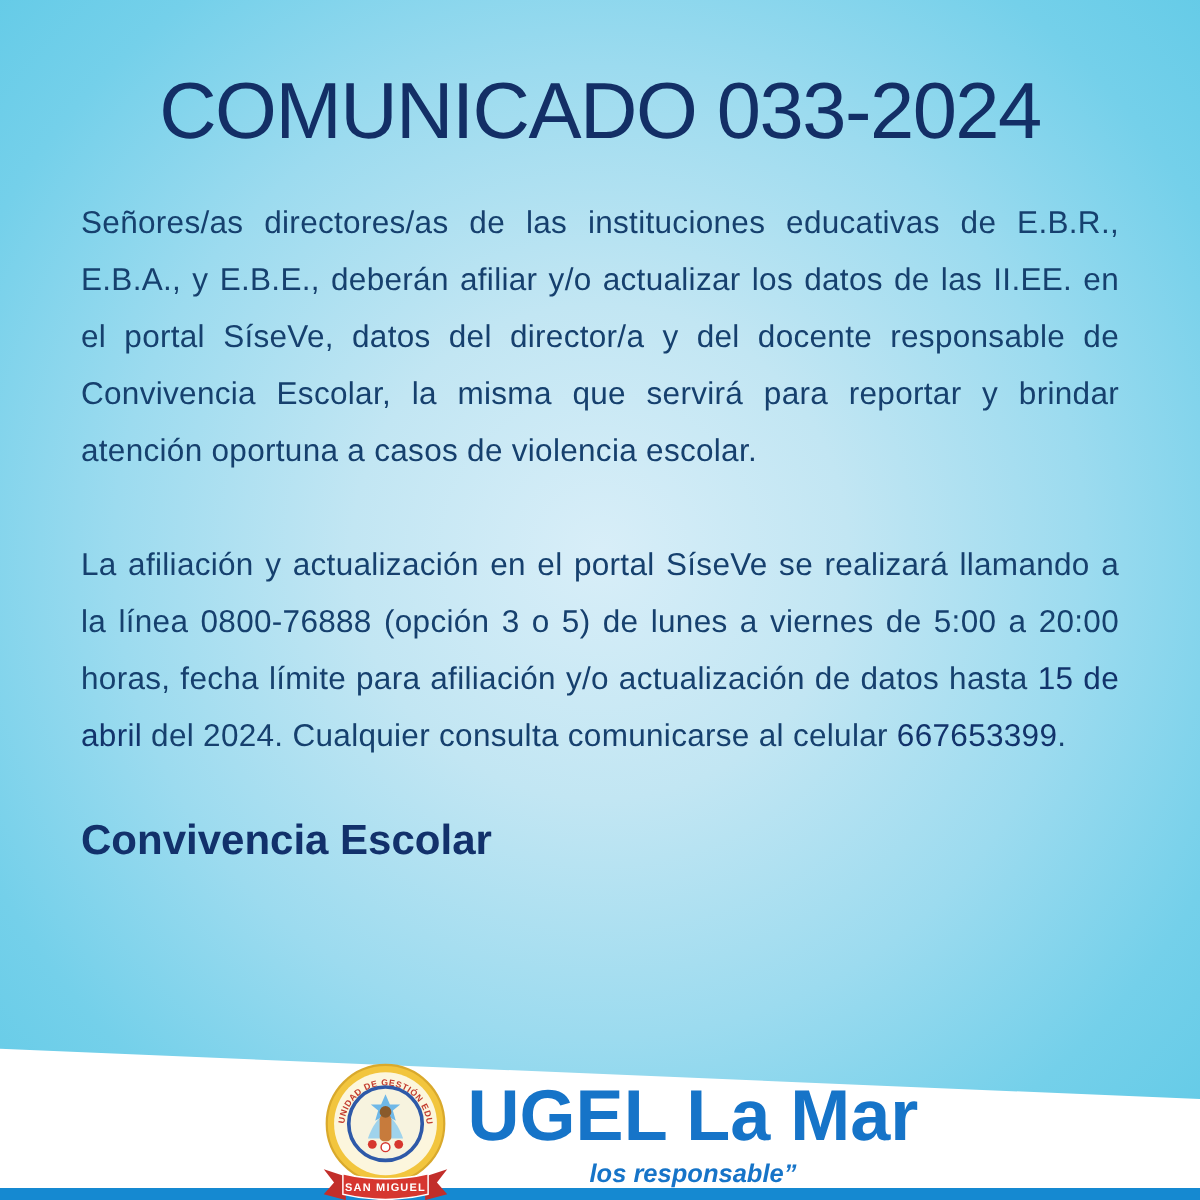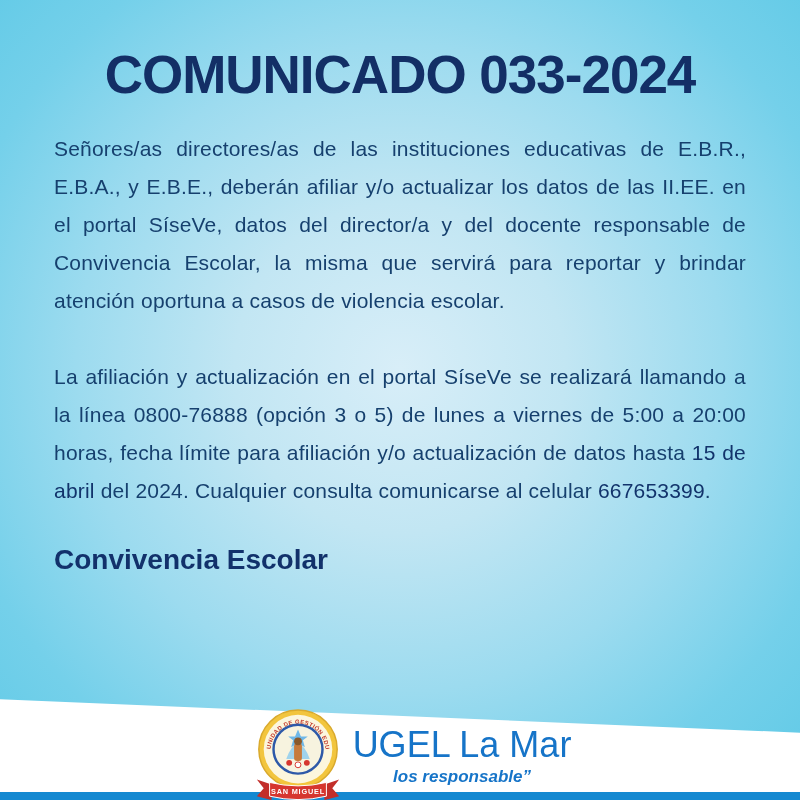--- a/index.html
+++ b/index.html
@@ -21,21 +21,21 @@
   .content {
     position: absolute;
     left: 54px;
     right: 54px;
     top: 0;
   }
   .title {
     margin: 44px 0 0 0;
     text-align: center;
     font-size: 53px;
-    font-weight: bold;
+    font-weight: normal;
     letter-spacing: -1px;
     color: #132f66;
   }
   .body-par {
     margin: 25px 0 0 0;
     font-size: 21px;
     line-height: 38px;
     color: #16406e;
     text-align: justify;
     text-justify: inter-word;
@@ -78,22 +78,22 @@
     display: flex;
     justify-content: center;
     align-items: center;
     gap: 10px;
     transform: translateX(12px);
     z-index: 4;
   }
   .logo-wrap { width: 90px; height: 96px; flex: 0 0 auto; }
   .footer-text { text-align: center; }
   .org-name {
-    font-size: 36px;
-    font-weight: normal;
+    font-size: 48px;
+    font-weight: bold;
     color: #1674c8;
     line-height: 1.05;
   }
   .slogan {
     margin-top: 3px;
     font-size: 17px;
     font-style: italic;
     font-weight: bold;
     color: #1674c8;
     line-height: 1.15;

